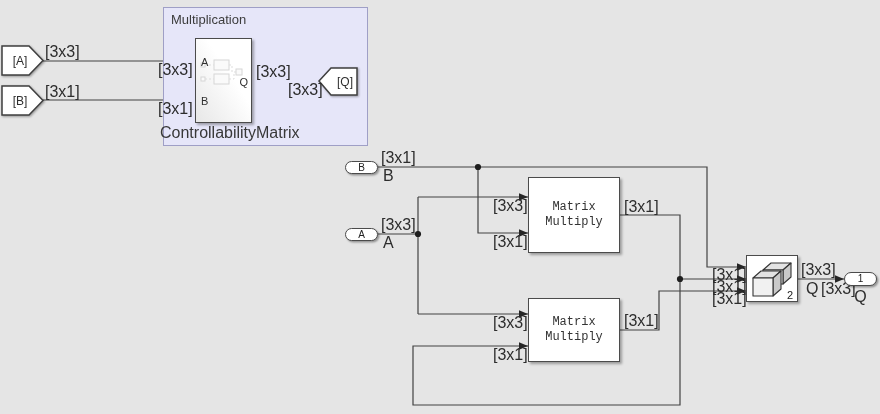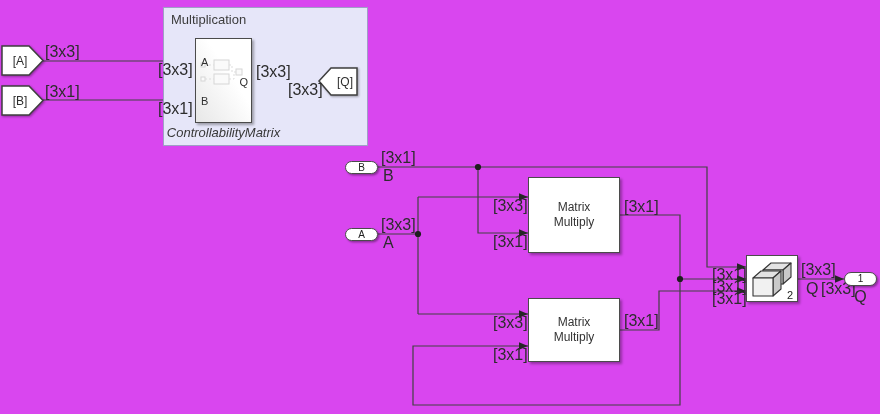--- a/index.html
+++ b/index.html
@@ -1,17 +1,17 @@
 <!DOCTYPE html>
 <html><head>
 <meta charset="utf-8">
 <style>
   html,body{margin:0;padding:0;background:#ffffff;}
   .canvas{
-    position:relative;width:880px;height:414px;background:#d946ef;overflow:hidden;
+    position:relative;width:880px;height:414px;background:#e5e5e5;overflow:hidden;
     font-family:"Liberation Sans",sans-serif;color:#2e2e2e;
   }
   .abs{position:absolute;}
   .lbl{position:absolute;font-size:16px;line-height:12px;color:#2d2d2d;white-space:nowrap;}
   .lbl.ra{text-align:right;}
   
   .area{
     position:absolute;left:163px;top:7px;width:205px;height:139px;
     background:#e6e6f9;border:1px solid #9f9fc6;box-sizing:border-box;
   }
@@ -21,37 +21,37 @@
     position:absolute;background:#ffffff;border:1.3px solid #4b4b4b;box-sizing:border-box;
     box-shadow:2px 2px 2.5px rgba(0,0,0,0.32);
   }
   .subsys{
     left:195px;top:38px;width:57px;height:85px;
     background:linear-gradient(to top right,#e7e7e7 0%,#ffffff 60%);
   }
   .portlbl{position:absolute;font-size:11px;line-height:12px;color:#303030;}
   .mm{display:flex;align-items:center;justify-content:center;text-align:center;
       font-size:12px;line-height:15px;color:#333333;}
-  .mm .txt{width:62px;}
+  .mm .txt{width:62px;font-family:Liberation Mono, monospace;}
   .mm1{left:528px;top:177px;width:92px;height:76px;}
   .mm2{left:528px;top:298px;width:92px;height:64px;}
   .concat{left:746px;top:255px;width:52px;height:47px;}
   .concat .count{position:absolute;right:4px;bottom:0px;font-size:11px;color:#222;}
   
   .port{
     position:absolute;background:#ffffff;border:1.3px solid #4b4b4b;box-sizing:border-box;
     border-radius:8px;display:flex;align-items:center;justify-content:center;
     font-size:10px;line-height:10px;color:#222;box-shadow:1.5px 1.5px 2px rgba(0,0,0,0.35);
   }
   .tag-svg{position:absolute;overflow:visible;filter:drop-shadow(1.6px 1.6px 1px rgba(0,0,0,0.35));}
   .tag-svg polygon{fill:#ffffff;stroke:#3f3f3f;stroke-width:1.5;}
   .tag-svg text{font-family:"Liberation Sans",sans-serif;font-size:12px;fill:#2e2e2e;}
   .wires{position:absolute;left:0;top:0;}
   .wires path{fill:none;stroke:#424242;stroke-width:1.2;}
-  .name-lbl{position:absolute;font-size:13px;line-height:14px;color:#383838;white-space:nowrap;font-style:italic;}
+  .name-lbl{position:absolute;font-size:16px;line-height:14px;color:#383838;white-space:nowrap;}
 </style>
 </head>
 <body>
 
 <div class="canvas">
 
   <svg class="wires" width="880" height="414">
 
     <path d="M43,61 H195"></path>
     <path d="M43,100 H195"></path>

